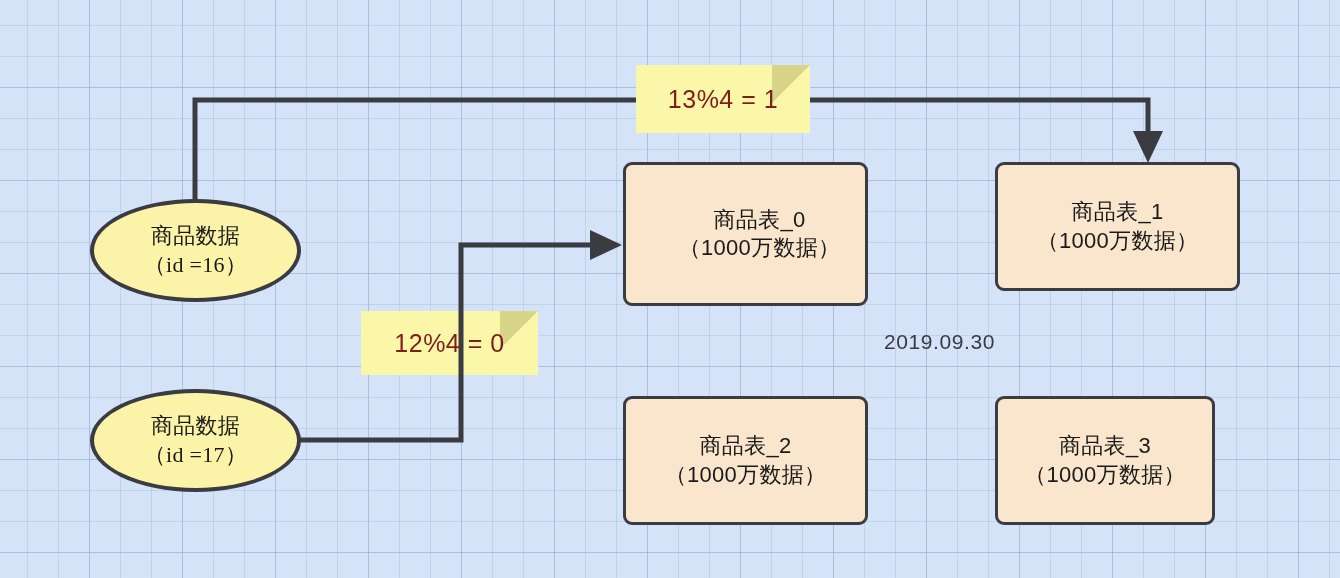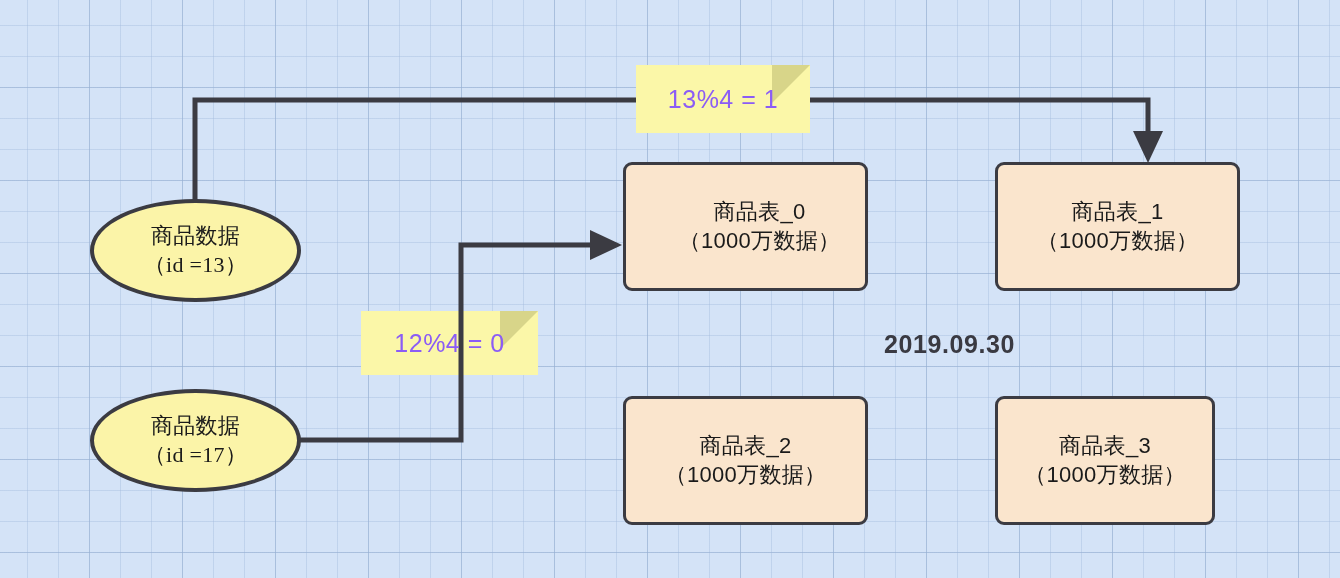--- a/index.html
+++ b/index.html
@@ -61,44 +61,43 @@
     font-family: Liberation Serif, serif;
   }
   .sticky-note {
     position: absolute;
     box-sizing: border-box;
     background: #fbf7a8;
     display: flex;
     align-items: center;
     justify-content: center;
     font-size: 25px;
-    color: #8b5cf6;
+    color: #7f1d1d;
     letter-spacing: 0.5px;
   }
   .sticky-note .fold-shade {
     position: absolute;
     top: 0;
     right: 0;
     width: 0;
     height: 0;
     border-style: solid;
     border-width: 38px 38px 0 0;
     border-color: #d8d589 transparent transparent transparent;
   }
   .note-label {
     position: relative;
     z-index: 2;
   }
   .date-label {
     position: absolute;
-    font-size: 25px;
+    font-size: 21px;
     color: #3a3a42;
     letter-spacing: 0.6px;
     white-space: nowrap;
-    font-weight: bold;
   }
   .node-line { display: block; }
 </style>
 </head>
 <body>
 
 <div id="canvas">
 
   <svg class="layer-edges" viewBox="0 0 1340 578" width="1340" height="578">
 
@@ -108,29 +107,29 @@
     </g>
 
     <g>
       <path d="M300,440 L461,440 L461,245 L607,245" fill="none" stroke="#3b3b42" stroke-width="5" stroke-linejoin="miter" stroke-linecap="butt"></path>
       <polygon points="622,245 590,230 590,260" fill="#3b3b42"></polygon>
     </g>
   </svg>
 
   <div class="node data-ellipse" style="left:90px; top:199px; width:211px; height:103px;">
     <span class="node-line">商品数据</span>
-    <span class="node-line">（id =13）</span>
+    <span class="node-line">（id =16）</span>
   </div>
 
   <div class="node data-ellipse" style="left:90px; top:389px; width:211px; height:103px;">
     <span class="node-line">商品数据</span>
     <span class="node-line">（id =17）</span>
   </div>
 
-  <div class="node table-box" style="left:623px; top:162px; width:245px; height:129px;padding-left:28px;">
+  <div class="node table-box" style="left:623px; top:162px; width:245px; height:144px;padding-left:28px;">
     <span class="node-line">商品表_0</span>
     <span class="node-line">（1000万数据）</span>
   </div>
 
   <div class="node table-box" style="left:995px; top:162px; width:245px; height:129px;">
     <span class="node-line">商品表_1</span>
     <span class="node-line">（1000万数据）</span>
   </div>
 
   <div class="node table-box" style="left:623px; top:396px; width:245px; height:129px;">

